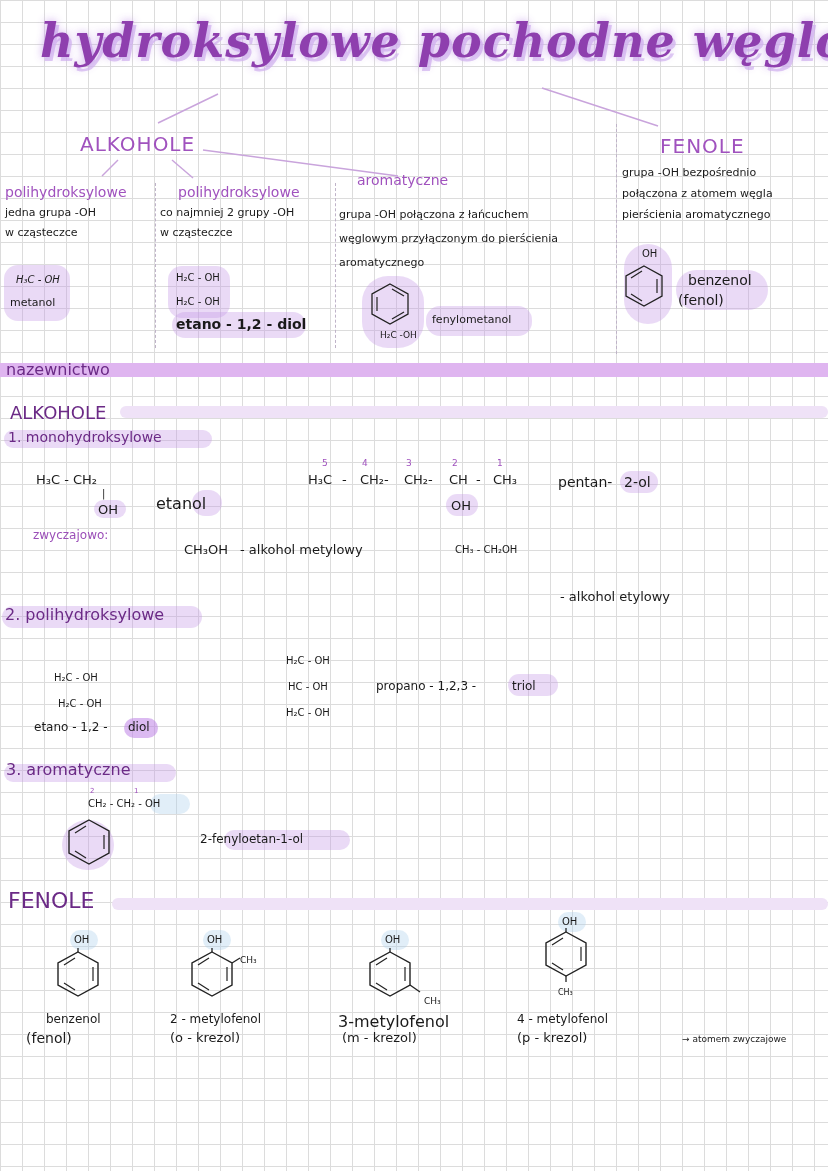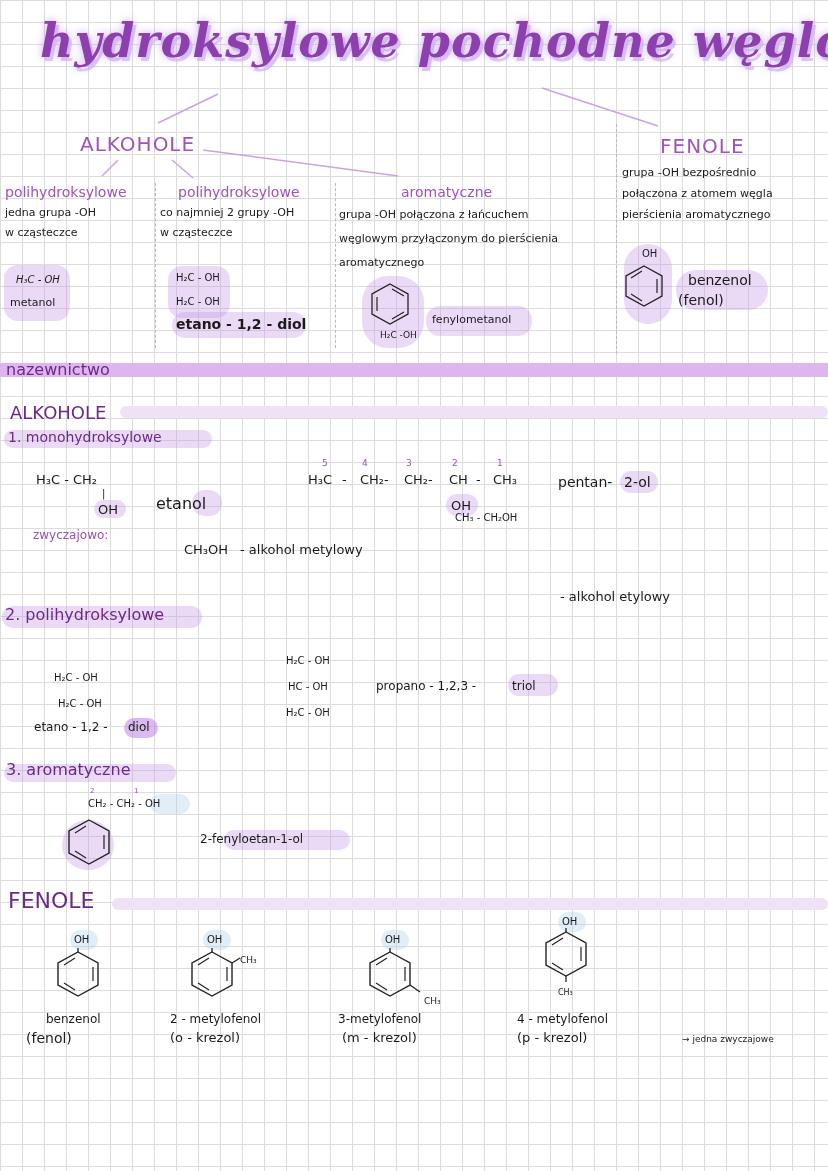--- a/index.html
+++ b/index.html
@@ -67,21 +67,21 @@
 
 <div class="abs sub" style="left:178px; top:184px;">polihydroksylowe</div>
 <div class="abs note" style="left:160px; top:204px;">co najmniej 2 grupy -OH</div>
 <div class="abs note" style="left:160px; top:224px;">w cząsteczce</div>
 <div class="abs hl" style="left:168px; top:266px; width:62px; height:52px;"></div>
 <div class="abs hl" style="left:172px; top:312px; width:134px; height:26px;"></div>
 <div class="abs chem-s" style="left:176px; top:272px;">H₂C - OH</div>
 <div class="abs chem-s" style="left:176px; top:296px;">H₂C - OH</div>
 <div class="abs" style="left:176px; top:316px; font-size:14px;font-weight:bold;">etano - 1,2 - diol</div>
 
-<div class="abs sub" style="left:357px; top:184px;margin-left:44px;">aromatyczne</div>
+<div class="abs sub" style="left:357px; top:172px;">aromatyczne</div>
 <div class="abs note" style="left:339px; top:206px;text-align:right;">grupa -OH połączona z łańcuchem</div>
 <div class="abs note" style="left:339px; top:230px;">węglowym przyłączonym do pierścienia</div>
 <div class="abs note" style="left:339px; top:254px;">aromatycznego</div>
 <div class="abs hl" style="left:362px; top:276px; width:62px; height:72px; border-radius:26px;"></div>
 <div class="abs hl" style="left:426px; top:306px; width:106px; height:30px;"></div>
 <svg class="ring" style="left:368px; top:282px;" width="44" height="50">
   <polygon points="22,2 40,12 40,32 22,42 4,32 4,12" fill="none" stroke="#222" stroke-width="1.3"></polygon>
   <line x1="9" y1="15" x2="9" y2="29" stroke="#222" stroke-width="1.2"></line>
   <line x1="24" y1="7" x2="36" y2="14" stroke="#222" stroke-width="1.2"></line>
   <line x1="24" y1="37" x2="36" y2="30" stroke="#222" stroke-width="1.2"></line>
@@ -135,21 +135,21 @@
 <div class="abs chem" style="left:493px; top:472px;">CH₃</div>
 <div class="abs hl" style="left:446px; top:494px; width:32px; height:22px;"></div>
 <div class="abs chem" style="left:451px; top:498px;">OH</div>
 <div class="abs" style="left:558px; top:474px; font-size:14px;">pentan-</div>
 <div class="abs hl" style="left:620px; top:471px; width:38px; height:22px;"></div>
 <div class="abs" style="left:624px; top:474px; font-size:14px;">2-ol</div>
 
 <div class="abs purple" style="left:33px; top:528px; font-size:12px;">zwyczajowo:</div>
 <div class="abs chem" style="left:184px; top:542px;">CH₃OH</div>
 <div class="abs chem" style="left:240px; top:542px;">- alkohol metylowy</div>
-<div class="abs chem-s" style="left:455px; top:512px;">CH₃ - CH₂OH</div>
+<div class="abs chem-s" style="left:455px; top:544px;">CH₃ - CH₂OH</div>
 <div class="abs chem" style="left:560px; top:554px;margin-top:35px;">- alkohol etylowy</div>
 
 <div class="abs hl" style="left:2px; top:606px; width:200px; height:22px;"></div>
 <div class="abs dpurple" style="left:5px; top:605px; font-size:16px;">2. polihydroksylowe</div>
 <div class="abs chem-s" style="left:54px; top:672px;">H₂C - OH</div>
 <div class="abs chem-s" style="left:58px; top:698px;">H₂C - OH</div>
 <div class="abs" style="left:34px; top:720px; font-size:12px;">etano - 1,2 -</div>
 <div class="abs hl hl-strong" style="left:124px; top:718px; width:34px; height:20px;"></div>
 <div class="abs" style="left:128px; top:720px; font-size:12px;">diol</div>
 <div class="abs chem-s" style="left:286px; top:655px;">H₂C - OH</div>
@@ -208,30 +208,30 @@
 <div class="abs chem-s" style="left:385px; top:934px;">OH</div>
 <svg class="ring" style="left:366px; top:948px;" width="60" height="56">
   <line x1="24" y1="0" x2="24" y2="4" stroke="#222" stroke-width="1.3"></line>
   <line x1="44" y1="37" x2="54" y2="44" stroke="#222" stroke-width="1.3"></line>
   <polygon points="24,4 44,15 44,37 24,48 4,37 4,15" fill="none" stroke="#222" stroke-width="1.4"></polygon>
   <line x1="39" y1="19" x2="39" y2="33" stroke="#222" stroke-width="1.2"></line>
   <line x1="10" y1="17" x2="21" y2="10" stroke="#222" stroke-width="1.2"></line>
   <line x1="10" y1="35" x2="21" y2="42" stroke="#222" stroke-width="1.2"></line>
 </svg>
 <div class="abs chem-s" style="left:424px; top:996px; font-size:9px;">CH₃</div>
-<div class="abs" style="left:338px; top:1012px; font-size:12px;">3-metylofenol</div>
+<div class="abs" style="left:338px; top:1012px; font-size:16px;">3-metylofenol</div>
 <div class="abs" style="left:342px; top:1030px; font-size:13px;">(m - krezol)</div>
 
 <div class="abs hl-blue" style="left:558px; top:912px; width:28px; height:20px;"></div>
 <div class="abs chem-s" style="left:562px; top:916px;">OH</div>
 <svg class="ring" style="left:542px; top:928px;" width="48" height="62">
   <line x1="24" y1="0" x2="24" y2="4" stroke="#222" stroke-width="1.3"></line>
   <line x1="24" y1="48" x2="24" y2="54" stroke="#222" stroke-width="1.3"></line>
   <polygon points="24,4 44,15 44,37 24,48 4,37 4,15" fill="none" stroke="#222" stroke-width="1.4"></polygon>
   <line x1="39" y1="19" x2="39" y2="33" stroke="#222" stroke-width="1.2"></line>
   <line x1="10" y1="17" x2="21" y2="10" stroke="#222" stroke-width="1.2"></line>
   <line x1="10" y1="35" x2="21" y2="42" stroke="#222" stroke-width="1.2"></line>
 </svg>
 <div class="abs chem-s" style="left:558px; top:988px; font-size:8px;">CH₃</div>
 <div class="abs" style="left:517px; top:1012px; font-size:12px;">4 - metylofenol</div>
 <div class="abs" style="left:517px; top:1030px; font-size:13px;">(p - krezol)</div>
 
-<div class="abs" style="left:682px; top:1034px; font-size:9px;">→ jedna zwyczajowe</div>
+<div class="abs" style="left:682px; top:1034px; font-size:9px;">→ atomem zwyczajowe</div>
 
 </body></html>

